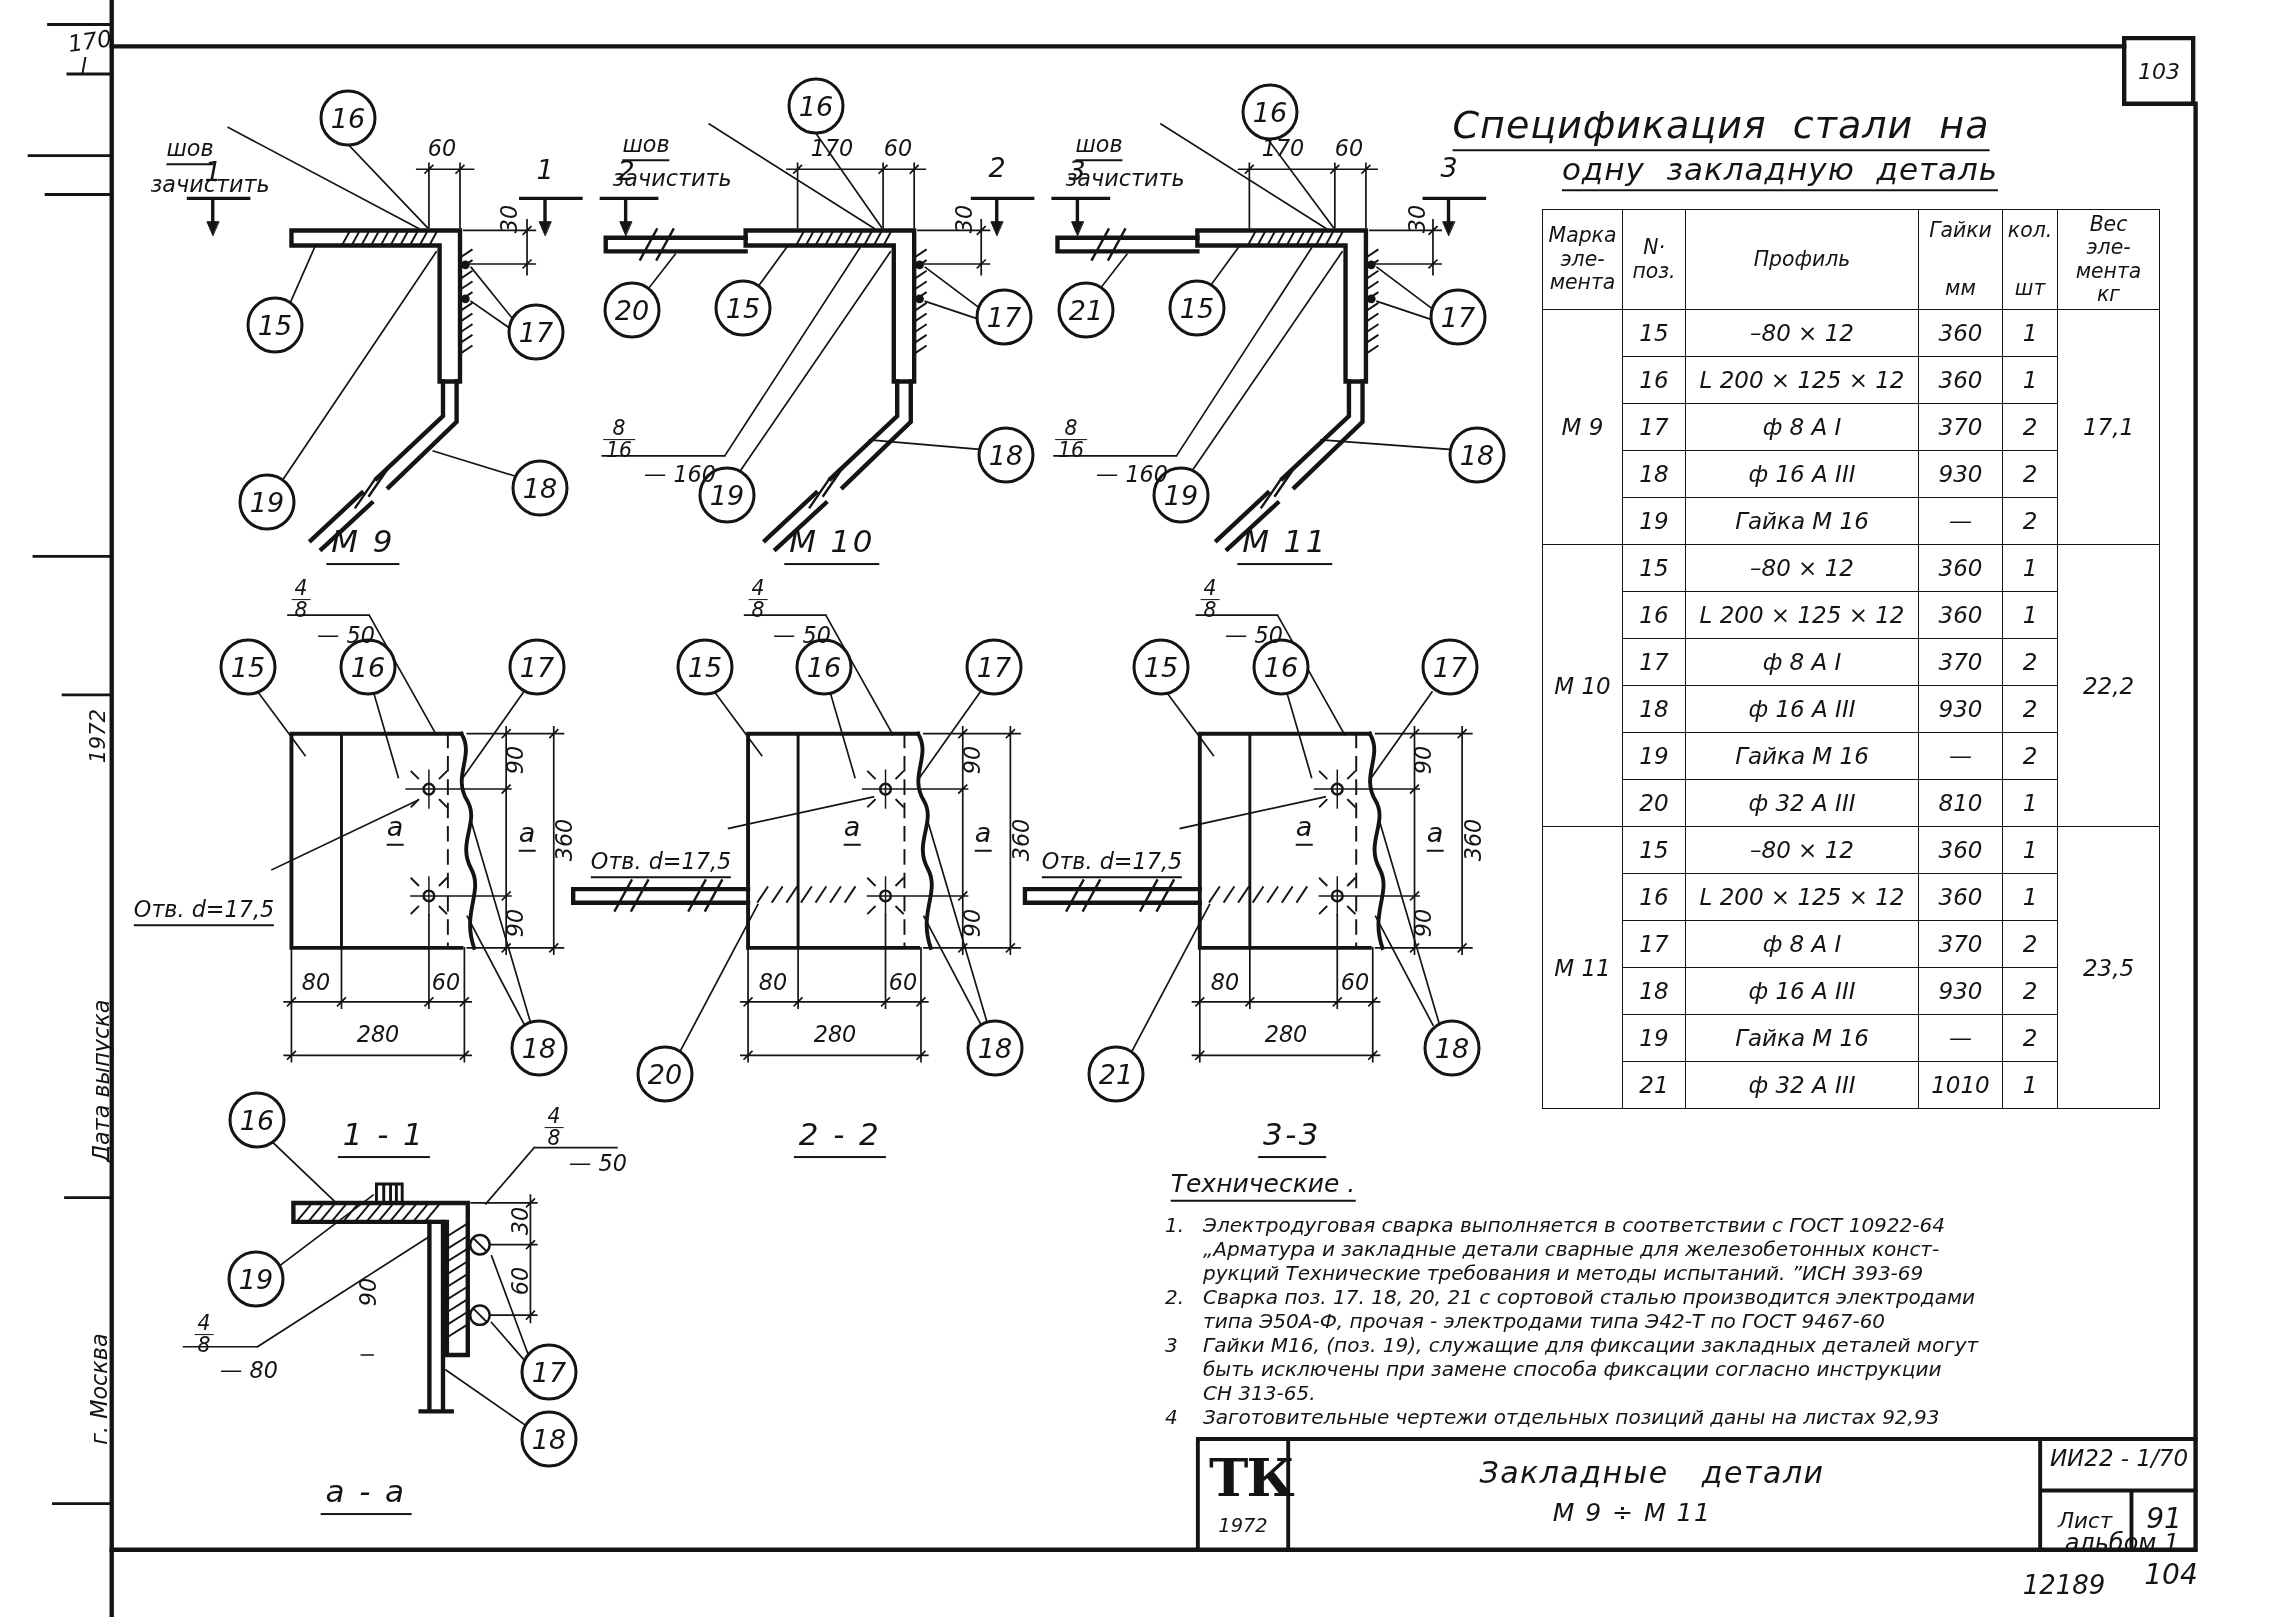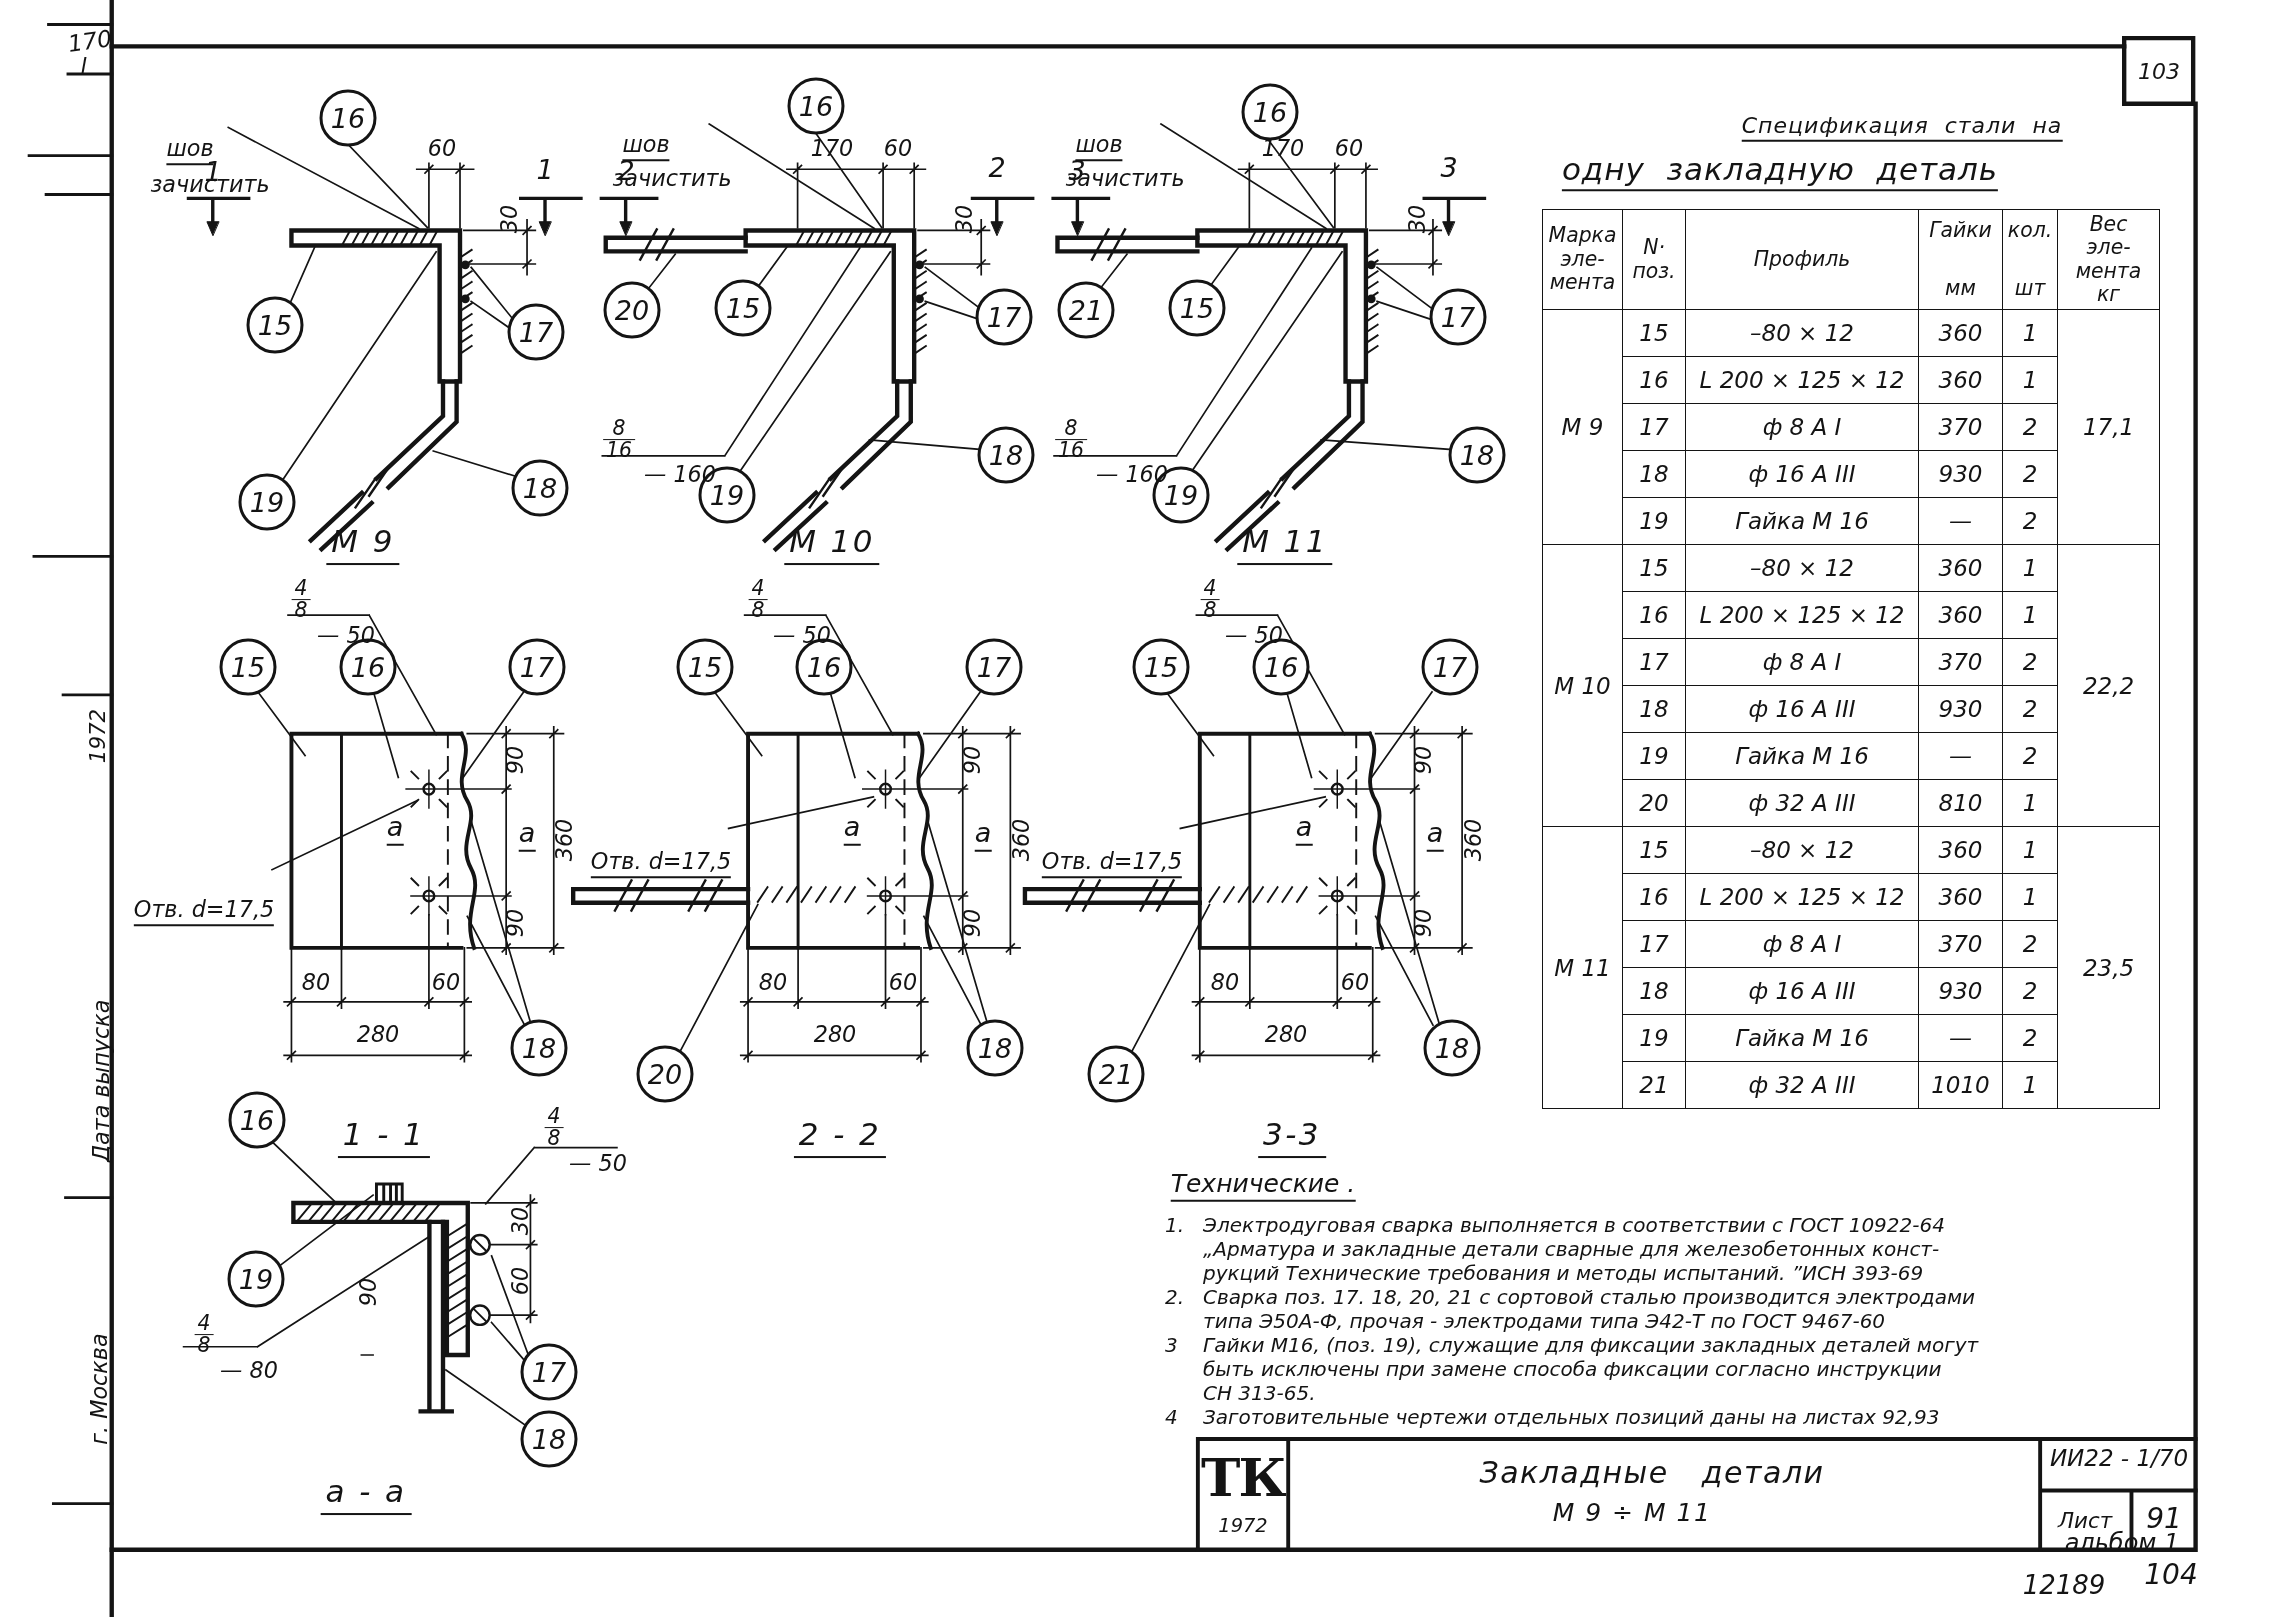--- a/index.html
+++ b/index.html
@@ -24,21 +24,21 @@
   #spec{position:absolute;left:1542px;top:209px;border-collapse:collapse;table-layout:fixed;}
   #spec td{border:1.9px solid #141414;text-align:center;vertical-align:middle;
            font-style:italic;font-size:23px;padding:0;}
   #spec .hd{font-size:20.4px;font-style:italic;line-height:1.15;}
   #spec .datarow{height:47px;}
   #spec .unitcell{display:flex;flex-direction:column;justify-content:space-between;height:82px;padding:1.9px 0;}
   #notes{position:absolute;left:1165px;top:1213px;width:1049px;}
   #notes .item{display:flex;margin:0;}
   #notes .num{width:38px;flex:0 0 38px;font-style:italic;font-size:20px;line-height:1.2;}
   #notes .txt{font-style:italic;font-size:20px;line-height:1.2;}
-  .serif{font-family:"DejaVu Serif",serif;}
+  .serif{font-family:"DejaVu Serif",serif;margin-left:8px;}
 </style>
 </head>
 <body>
 
 <div id="sheet">
 
   <svg class="lines" width="2284" height="1618" viewBox="0 0 4702 3330">
     <g stroke="#141414" fill="none" stroke-linecap="square">
 
       <path d="M230,0 V3330" stroke-width="9"></path>
@@ -286,21 +286,21 @@
   <div class="frac" style="left:204px;top:1335px">
     <span>4</span>
       <span class="den">8</span>
   </div>
   <span class="t lbl" style="left:249px;top:1333px">— 80</span>
   <span class="t dim r90" style="left:520px;top:1221px">30</span>
   <span class="t dim r90" style="left:520px;top:1281px">60</span>
   <span class="t dim r90" style="left:368px;top:1292px">90</span>
   <span class="t title" style="left:366px;top:1494px">а - а</span>
 
-  <span class="t u" style="left:1902px;top:127px;font-size:22px;letter-spacing:1px">Спецификация  стали  на</span>
+  <span class="t u" style="left:1721px;top:127px;font-size:38px;letter-spacing:1px">Спецификация  стали  на</span>
   <span class="t u" style="left:1780px;top:171px;font-size:31px;letter-spacing:1px">одну  закладную  деталь</span>
 
   <table id="spec">
     <colgroup>
       <col style="width:80px">
         <col style="width:63px">
         <col style="width:233px">
       <col style="width:84px">
         <col style="width:55px">
         <col style="width:102px">

